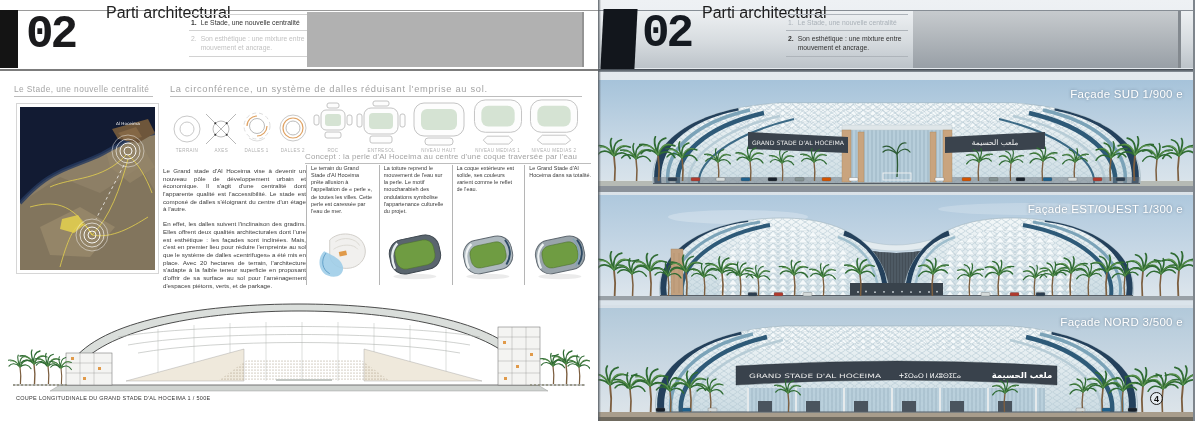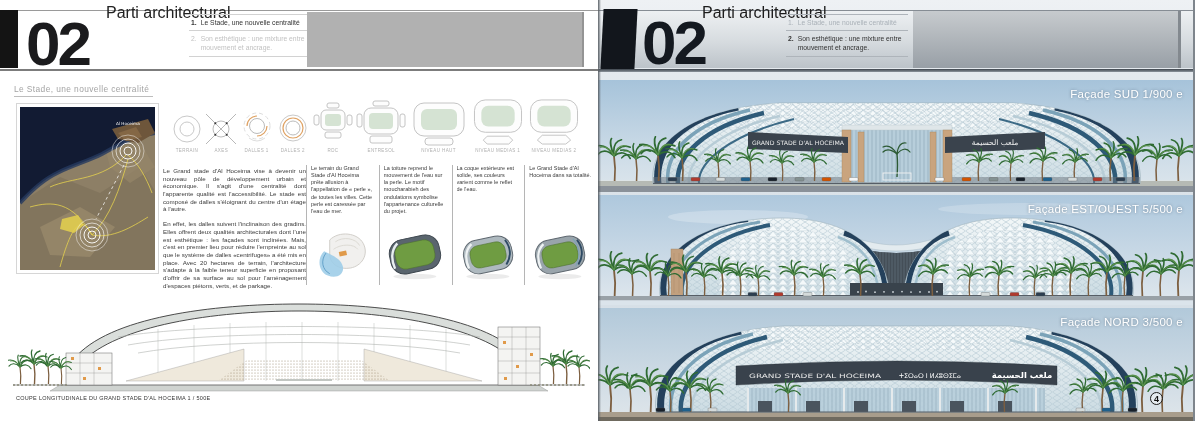--- a/index.html
+++ b/index.html
@@ -7,21 +7,21 @@
   body{position:relative;overflow:hidden;background:#fff;font-family:"Liberation Sans",sans-serif;color:#333}
   svg text{font-family:"DejaVu Sans","Liberation Sans",sans-serif}
   .panel{position:absolute;top:0;height:421px;overflow:hidden}
   .panel-left{left:0;width:598px;background:#fff}
   .panel-right{left:598px;width:597px;background:linear-gradient(180deg,#eef1f4 0%,#dde4ea 30%,#d3dde5 100%);border-right:2px solid #7e858c}
   .panel-right::before{content:"";position:absolute;left:0;top:0;bottom:0;width:3px;background:linear-gradient(90deg,#5a6066,rgba(90,96,102,0));z-index:5}
 
   
   .hd-topline{position:absolute;top:10px;left:0;right:0;height:1px;background:#9a9a9a}
   .hd-black{position:absolute;top:10px;left:0;width:18px;height:58px;background:#141414}
-  .hd-num{position:absolute;top:10px;left:26px;font-family:Liberation Sans, sans-serif;font-weight:900;font-size:62px;letter-spacing:-3px;color:#1b1b1d;line-height:1.1}
+  .hd-num{position:absolute;top:10px;left:26px;font-family:Liberation Mono, monospace;font-weight:900;font-size:46px;letter-spacing:-3px;color:#1b1b1d;line-height:1.1}
   .hd-title{position:absolute;top:4px;left:106px;font-size:16px;font-weight:400;color:#222}
   .hd-list{position:absolute;top:14px;left:189px;width:118px;border-top:1px solid #d2d2d2}
   .hd-item{display:flex;gap:4px;font-size:6.8px;line-height:1.35;padding:3px 0 3px 2px;border-bottom:1px solid #d2d2d2}
   .hd-item .n{font-weight:700}
   .hd-item.off{color:#c2c2c2}
   .hd-item.off .n{font-weight:400}
   .hd-gray{position:absolute;top:12px;left:307px;width:277px;height:55px;background:#b1b1b1;border-right:2px solid #949494}
   .hd-botline{position:absolute;top:69px;left:0;right:0;height:2px;background:#7c7c7c}
 
   .r-band{position:absolute;top:10px;left:0;right:0;height:58px;background:linear-gradient(180deg,#eef1f3 0%,#d6dbdf 55%,#bcc3c9 100%)}
@@ -142,20 +142,21 @@
           <circle cx="72" cy="128" r="4"></circle>
             <circle cx="72" cy="128" r="8"></circle>
             <circle cx="72" cy="128" r="12" stroke-width=".7"></circle>
             <circle cx="72" cy="128" r="16" stroke-width=".5"></circle>
         </g>
         <path d="M104,58 L76,112" stroke="#fff" stroke-width=".8" stroke-dasharray="3,3" opacity=".9"></path>
         <text x="96" y="18" font-size="4.2" fill="#ffffff">Al Hoceima</text>
       </svg>
     </div>
 
+    <div class="sec-title s2-title">La circonférence, un système de dalles réduisant l'emprise au sol.</div>
 
     <div class="diagrams">
       <div class="diagram-item">
         <svg width="34" height="34" viewBox="0 0 34 34">
             <circle cx="17" cy="17" r="13" fill="none" stroke="#c9c9c9"></circle>
             <circle cx="17" cy="17" r="7" fill="none" stroke="#c9c9c9"></circle>
           </svg>
         <div class="dg-label">TERRAIN</div>
       </div>
       <div class="diagram-item">
@@ -233,20 +234,21 @@
       <div class="diagram-item">
         <svg width="56" height="50" viewBox="0 0 56 50">
             <rect x="4" y="3" width="48" height="33" rx="11" stroke="#c4c4c4" fill="#fdfdfd"></rect>
             <rect x="11" y="9" width="34" height="21" rx="7" fill="#d5e3d3"></rect>
             <path d="M11,44 L16,39 L40,39 L45,44 L40,48 L16,48 Z" fill="#fdfdfd" stroke="#c4c4c4"></path>
           </svg>
         <div class="dg-label">NIVEAU MEDIAS 2</div>
       </div>
     </div>
 
+    <div class="sec-title concept-title">Concept : la perle d'Al Hoceima au centre d'une coque traversée par l'eau</div>
 
     <div class="textcol">
       <p>Le Grand stade d'Al Hoceima vise à devenir un nouveau pôle de développement urbain et économique. Il s'agit d'une centralité dont l'apparente qualité est l'accessibilité. Le stade est composé de dalles s'éloignant du centre d'un étage à l'autre.</p>
       <p>En effet, les dalles suivent l'inclinaison des gradins. Elles offrent deux qualités architecturales dont l'une est esthétique : les façades sont inclinées. Mais, c'est en premier lieu pour réduire l'empreinte au sol que le système de dalles «centrifuges» a été mis en place. Avec 20 hectares de terrain, l'architecture s'adapte à la faible teneur superficie en proposant d'offrir de sa surface au sol pour l'aménagement d'espaces piétons, verts, et de parkage.</p>
     </div>
 
     <div class="boxes">
       <div class="cbox">
         <div class="cbox-text">Le terrain du Grand Stade d'Al Hoceima prête allusion à l'appellation de « perle », de toutes les villes. Cette perle est caressée par l'eau de mer.</div>
         <div class="cbox-img">
@@ -517,21 +519,21 @@
             <circle cx="304" cy="96.6" r=".9"></circle>
             <circle cx="313" cy="97.1" r=".9"></circle>
             <circle cx="322" cy="96.9" r=".9"></circle>
             <circle cx="331" cy="97" r=".9"></circle>
             <circle cx="339" cy="96.7" r=".9"></circle>
         </g>
         <path d="M62,100.5 H535" stroke="#565e66" stroke-width="1"></path>
         <use href="#sd2"></use>
         <use href="#sd2" transform="translate(597,0) scale(-1,1)"></use>
       </svg>
-      <div class="r-label">Façade EST/OUEST 5/500 e</div>
+      <div class="r-label">Façade EST/OUEST 1/300 e</div>
     </div>
 
     <div class="render r3">
       <svg viewBox="0 0 597 113">
         <defs>
           <linearGradient id="sky3" x1="0" y1="0" x2="0" y2="1">
             <stop offset="0" stop-color="#b2c9da"></stop>
               <stop offset=".75" stop-color="#d5dfe7"></stop>
               <stop offset="1" stop-color="#dfe6ea"></stop>
           </linearGradient>

